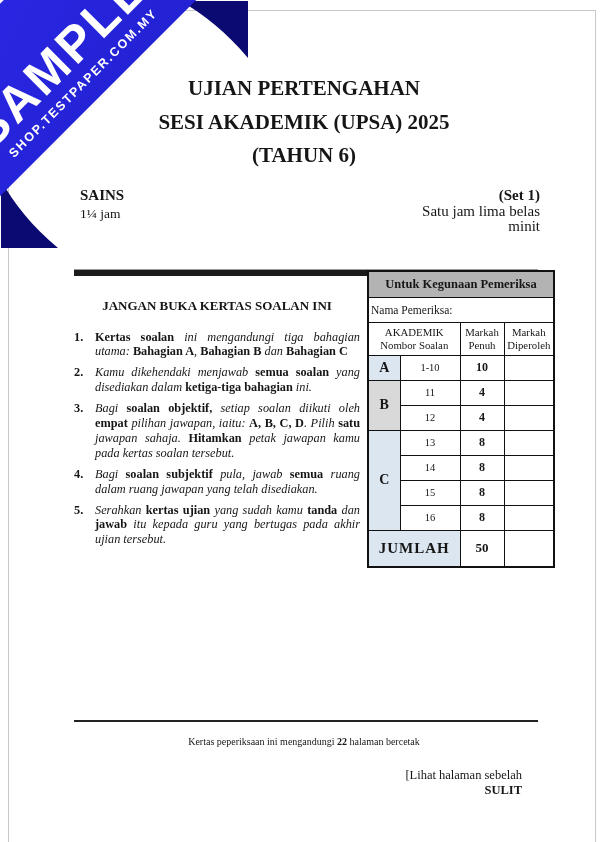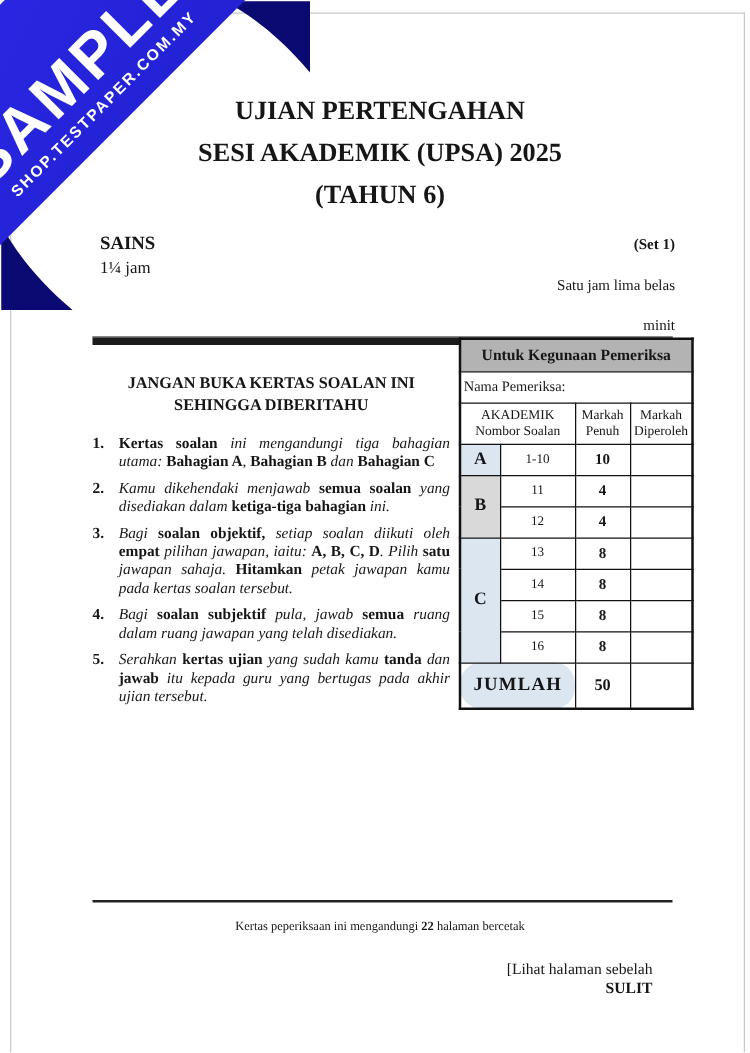--- a/index.html
+++ b/index.html
@@ -23,22 +23,22 @@
   
   .title-block{
     position:absolute;left:74px;top:72px;width:460px;
     text-align:center;font-weight:700;font-size:21px;line-height:33.5px;
   }
   
   .meta{position:absolute;left:80px;top:186px;width:460px;display:flex;justify-content:space-between;}
   .meta-left .subject{font-weight:700;font-size:15px;line-height:19px;}
   .meta-left .duration{font-size:13.5px;line-height:17px;}
   .meta-right{text-align:right;}
-  .meta-right .set{font-weight:700;font-size:12px;line-height:18px;}
-  .meta-right .dur-words{font-size:12px;line-height:15px;margin-top:17px;}
+  .meta-right .set{font-weight:700;font-size:15px;line-height:18px;}
+  .meta-right .dur-words{font-size:15px;line-height:15px;}
   .rule-thick{position:absolute;left:74px;top:269px;width:464px;height:6px;background:#1b1b1b;border-top:1px solid #9a9a9a;box-sizing:content-box;}
   .rule-thin{position:absolute;left:74px;top:720px;width:464px;height:2px;background:#222222;}
   
   .instructions{position:absolute;left:74px;top:297px;width:286px;}
   .instr-heading{text-align:center;font-weight:700;font-size:13px;line-height:17.5px;margin-bottom:15px;}
   .instr-item{display:flex;margin-bottom:6px;font-size:12.3px;line-height:14.9px;}
   .instr-num{width:21px;flex:none;font-weight:700;}
   .instr-body{flex:1;text-align:justify;}
   .seg-b{font-weight:700;font-style:normal;}
   .seg-i{font-style:italic;}
@@ -50,21 +50,21 @@
     text-align:center;
   }
   .exam-table td{border:1px solid #111111;padding:0 2px;vertical-align:middle;box-sizing:border-box;}
   .tbl-title{height:26px;font-weight:700;font-size:12.5px;}
   .tbl-name{height:25px;text-align:left;padding-left:6px;font-size:11.5px;}
   .tbl-colhead{height:33px;font-size:10.8px;line-height:12.5px;}
   .sec-label{font-weight:700;font-size:14px;}
   .q-cell{font-size:10.5px;height:25px;}
   .full-cell{font-weight:700;font-size:12px;}
   .obt-cell{background:#ffffff;}
-  .total-label{height:37px;font-weight:700;font-size:15px;letter-spacing:1px;border-radius:17px;}
+  .total-label{height:37px;font-weight:700;font-size:15px;letter-spacing:1px;}
   .total-full{font-weight:700;font-size:13px;}
   
   .footer-note{position:absolute;left:74px;top:736px;width:460px;text-align:center;font-size:10px;}
   .footer-right{position:absolute;right:78px;top:768px;text-align:right;font-size:12.5px;line-height:14.5px;}
   .footer-right .sulit{font-weight:700;}
 </style>
 </head>
 <body>
 
 <div class="page">
@@ -103,21 +103,20 @@
       <div class="dur-words">Satu jam lima belas</div>
       <div class="dur-words">minit</div>
     </div>
   </div>
 
   <div class="rule-thick"></div>
 
   <div class="instructions">
     <div class="instr-heading">
       <div>JANGAN BUKA KERTAS SOALAN INI</div>
-      <div>SEHINGGA DIBERITAHU</div>
     </div>
     <div class="instr-item">
       <div class="instr-num">1.</div>
       <div class="instr-body"><span class="seg-b">Kertas soalan</span><span class="seg-i"> ini mengandungi tiga bahagian utama: </span><span class="seg-b">Bahagian A</span><span class="seg-i">, </span><span class="seg-b">Bahagian B</span><span class="seg-i"> dan </span><span class="seg-b">Bahagian C</span></div>
     </div>
     <div class="instr-item">
       <div class="instr-num">2.</div>
       <div class="instr-body"><span class="seg-i">Kamu dikehendaki menjawab </span><span class="seg-b">semua soalan</span><span class="seg-i"> yang disediakan dalam </span><span class="seg-b">ketiga-tiga bahagian</span><span class="seg-i"> ini.</span></div>
     </div>
     <div class="instr-item">

